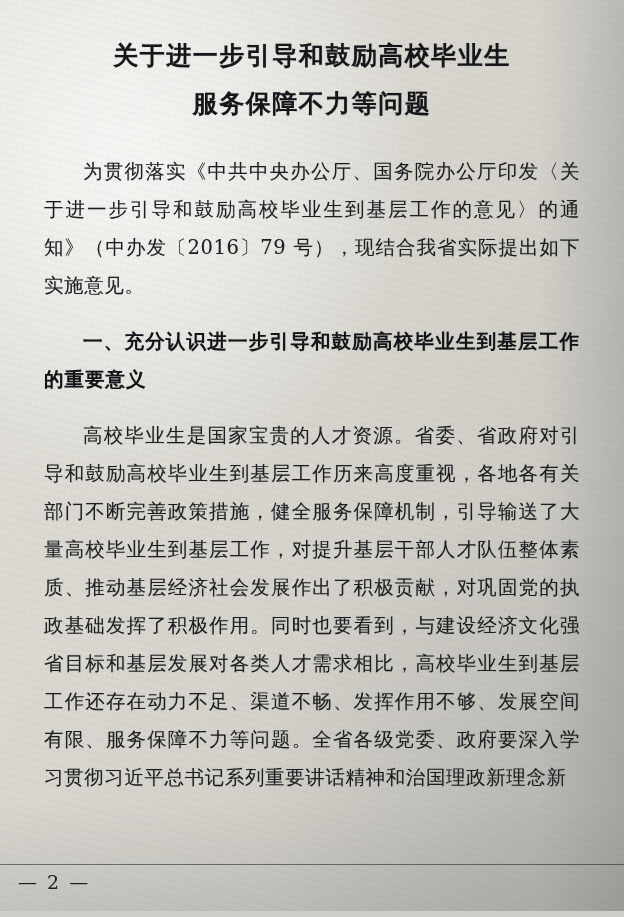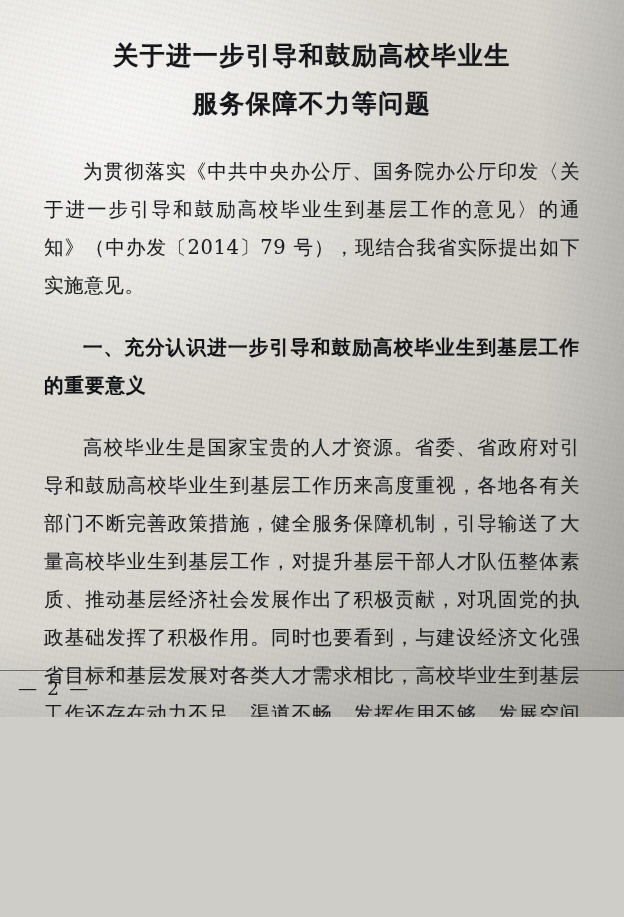--- a/index.html
+++ b/index.html
@@ -11,21 +11,21 @@
     height: 917px;
     overflow: hidden;
     background: #cfcdc7;
     font-family: "DejaVu Serif", "Liberation Serif", serif;
   }
 
   
   .page {
     position: relative;
     width: 624px;
-    height: 717px;
+    height: 911px;
     box-sizing: border-box;
     background:
       radial-gradient(ellipse 70% 55% at 18% 18%, rgba(255,255,255,0.55), rgba(255,255,255,0) 70%),
       radial-gradient(ellipse 60% 50% at 85% 90%, rgba(120,120,120,0.18), rgba(255,255,255,0) 72%),
       linear-gradient(118deg, #e2e0da 0%, #dddbd4 28%, #d6d4cd 55%, #cdcbc4 78%, #c4c2bb 100%);
     overflow: hidden;
   }
 
   
   .grain {
@@ -100,21 +100,21 @@
     text-indent: 2em;
     letter-spacing: 0.6px;
     text-shadow: 0 0 1px rgba(0,0,0,0.22);
   }
   p.heading {
     font-weight: 700;
     color: #111317;
     letter-spacing: 1px;
   }
   p.spaced {
-    margin-top: 24px;
+    margin-top: 18px;
   }
 
   .footer {
     position: absolute;
     left: 0;
     bottom: 18px;
     width: 100%;
     z-index: 3;
   }
   .rule {
@@ -141,21 +141,21 @@
   <div class="grain"></div>
 
   <div class="content">
 
     <h1 class="title">
       <span class="title-line">关于进一步引导和鼓励高校毕业生</span>
       <span class="title-line">服务保障不力等问题</span>
     </h1>
 
     <div class="body-block">
-      <p class="para">为贯彻落实《中共中央办公厅、国务院办公厅印发〈关于进一步引导和鼓励高校毕业生到基层工作的意见〉的通知》（中办发〔2014〕79 号），现结合我省实际提出如下实施意见。</p>
+      <p class="para">为贯彻落实《中共中央办公厅、国务院办公厅印发〈关于进一步引导和鼓励高校毕业生到基层工作的意见〉的通知》（中办发〔2016〕79 号），现结合我省实际提出如下实施意见。</p>
       <p class="para heading spaced">一、充分认识进一步引导和鼓励高校毕业生到基层工作的重要意义</p>
       <p class="para spaced">高校毕业生是国家宝贵的人才资源。省委、省政府对引导和鼓励高校毕业生到基层工作历来高度重视，各地各有关部门不断完善政策措施，健全服务保障机制，引导输送了大量高校毕业生到基层工作，对提升基层干部人才队伍整体素质、推动基层经济社会发展作出了积极贡献，对巩固党的执政基础发挥了积极作用。同时也要看到，与建设经济文化强省目标和基层发展对各类人才需求相比，高校毕业生到基层工作还存在动力不足、渠道不畅、发挥作用不够、发展空间有限、服务保障不力等问题。全省各级党委、政府要深入学习贯彻习近平总书记系列重要讲话精神和治国理政新理念新</p>
     </div>
 
   </div>
 
   <div class="footer">
     <div class="rule"></div>
     <div class="page-num">— 2 —</div>
   </div>

